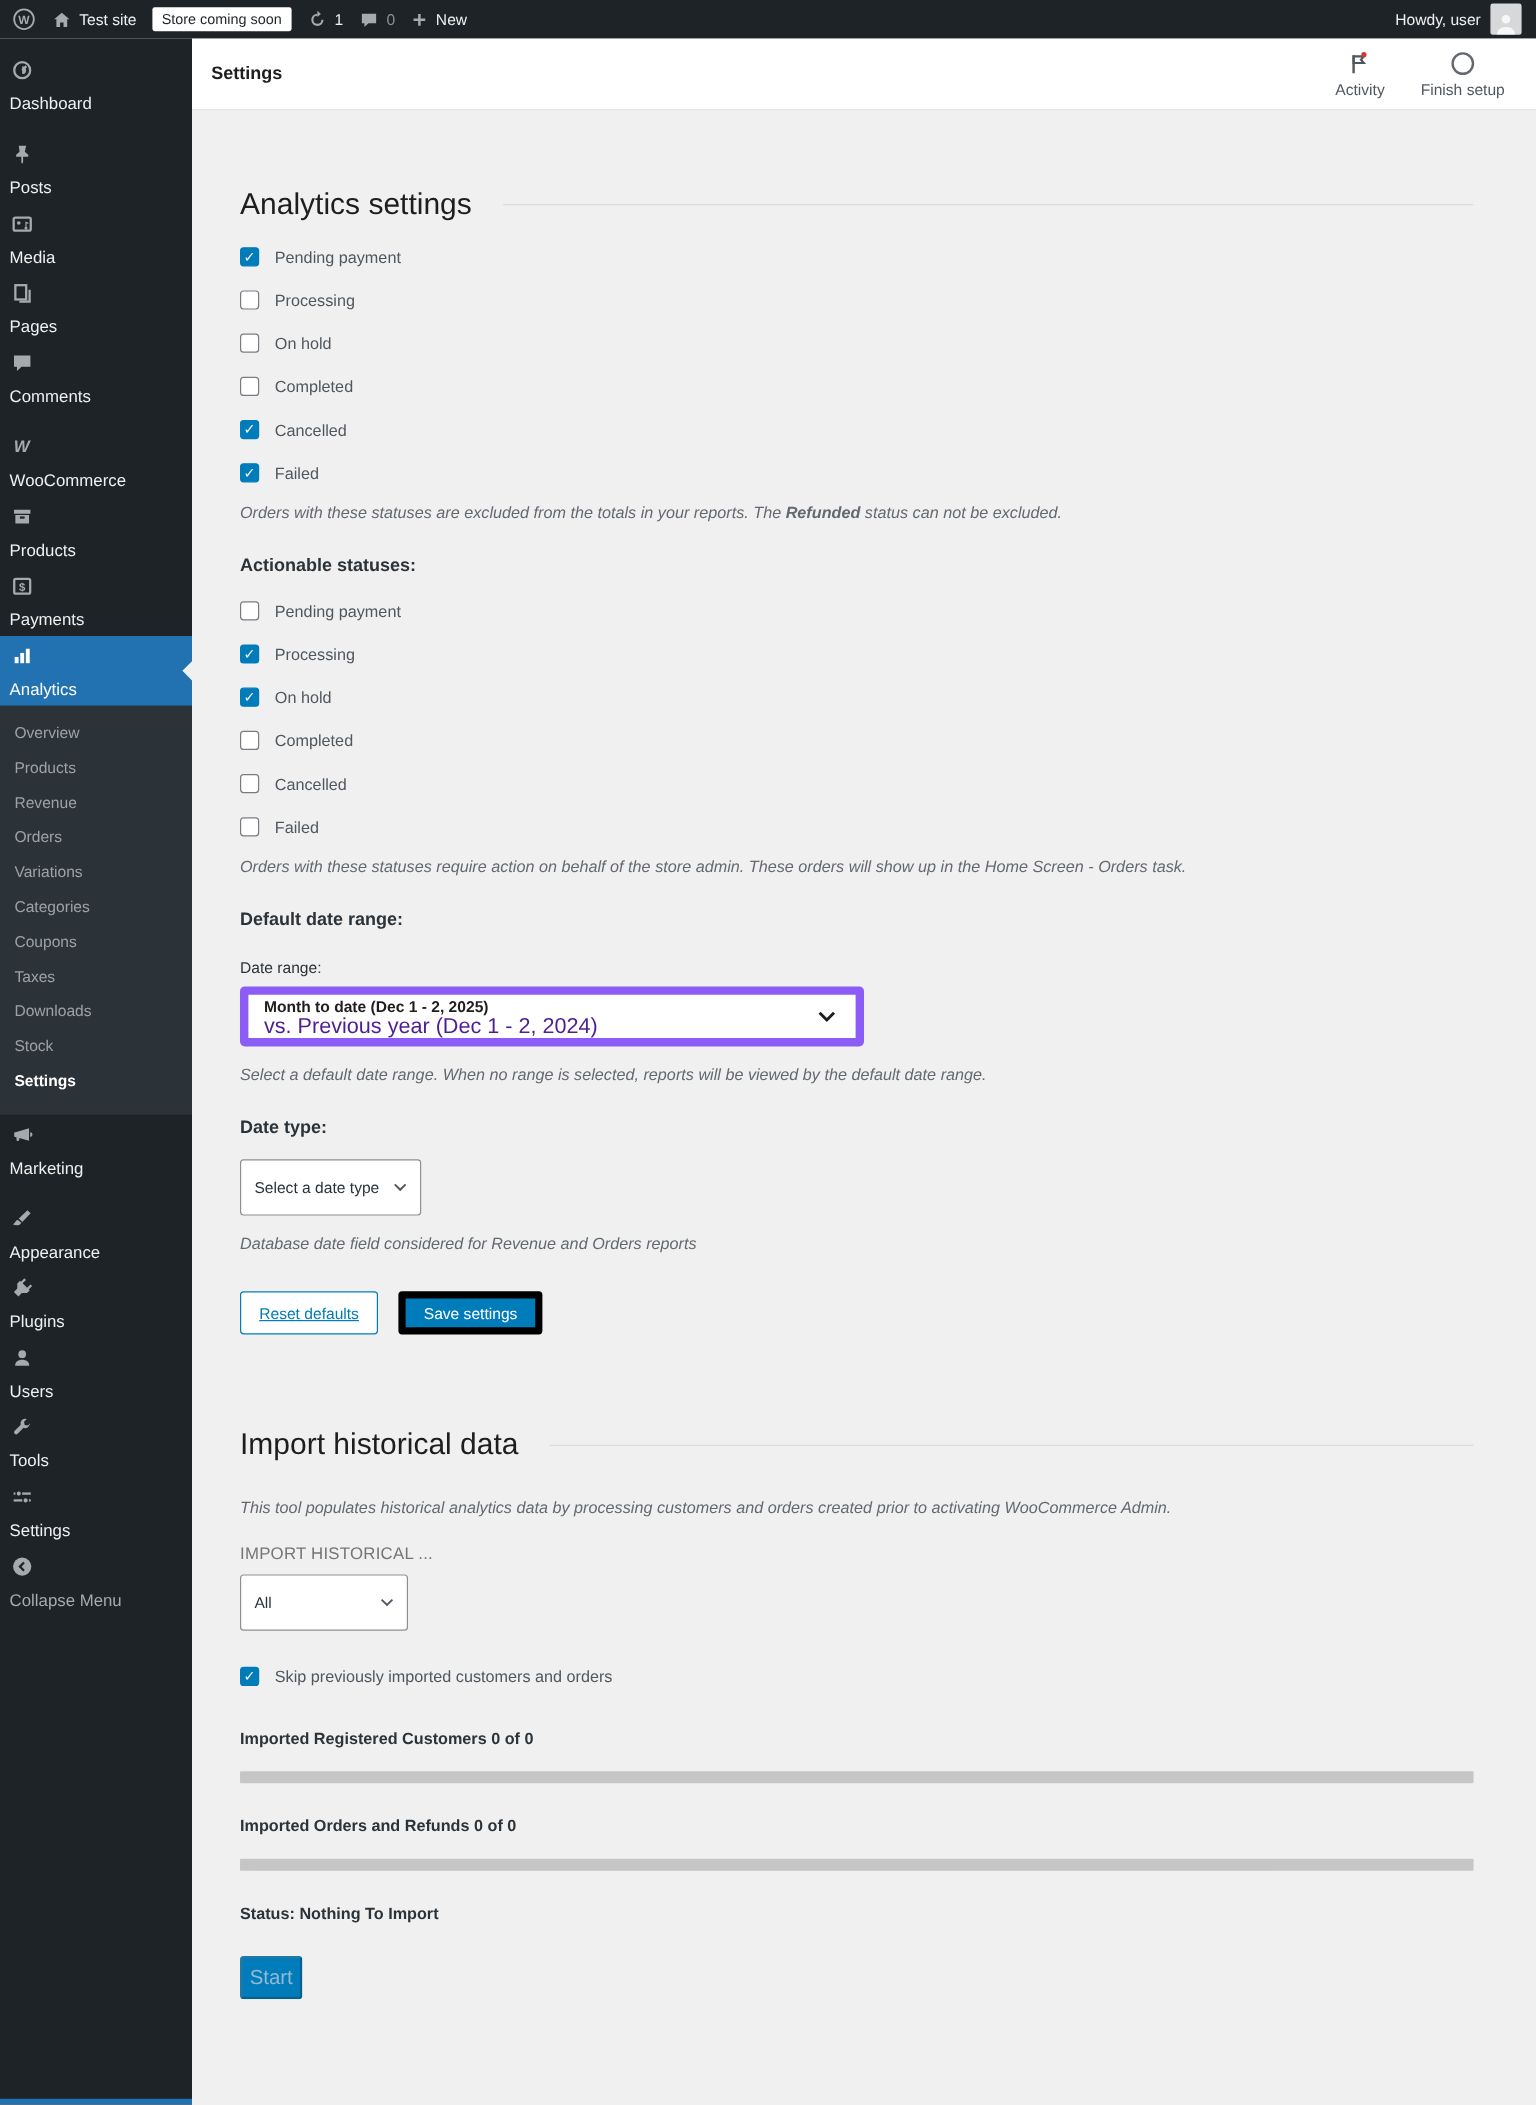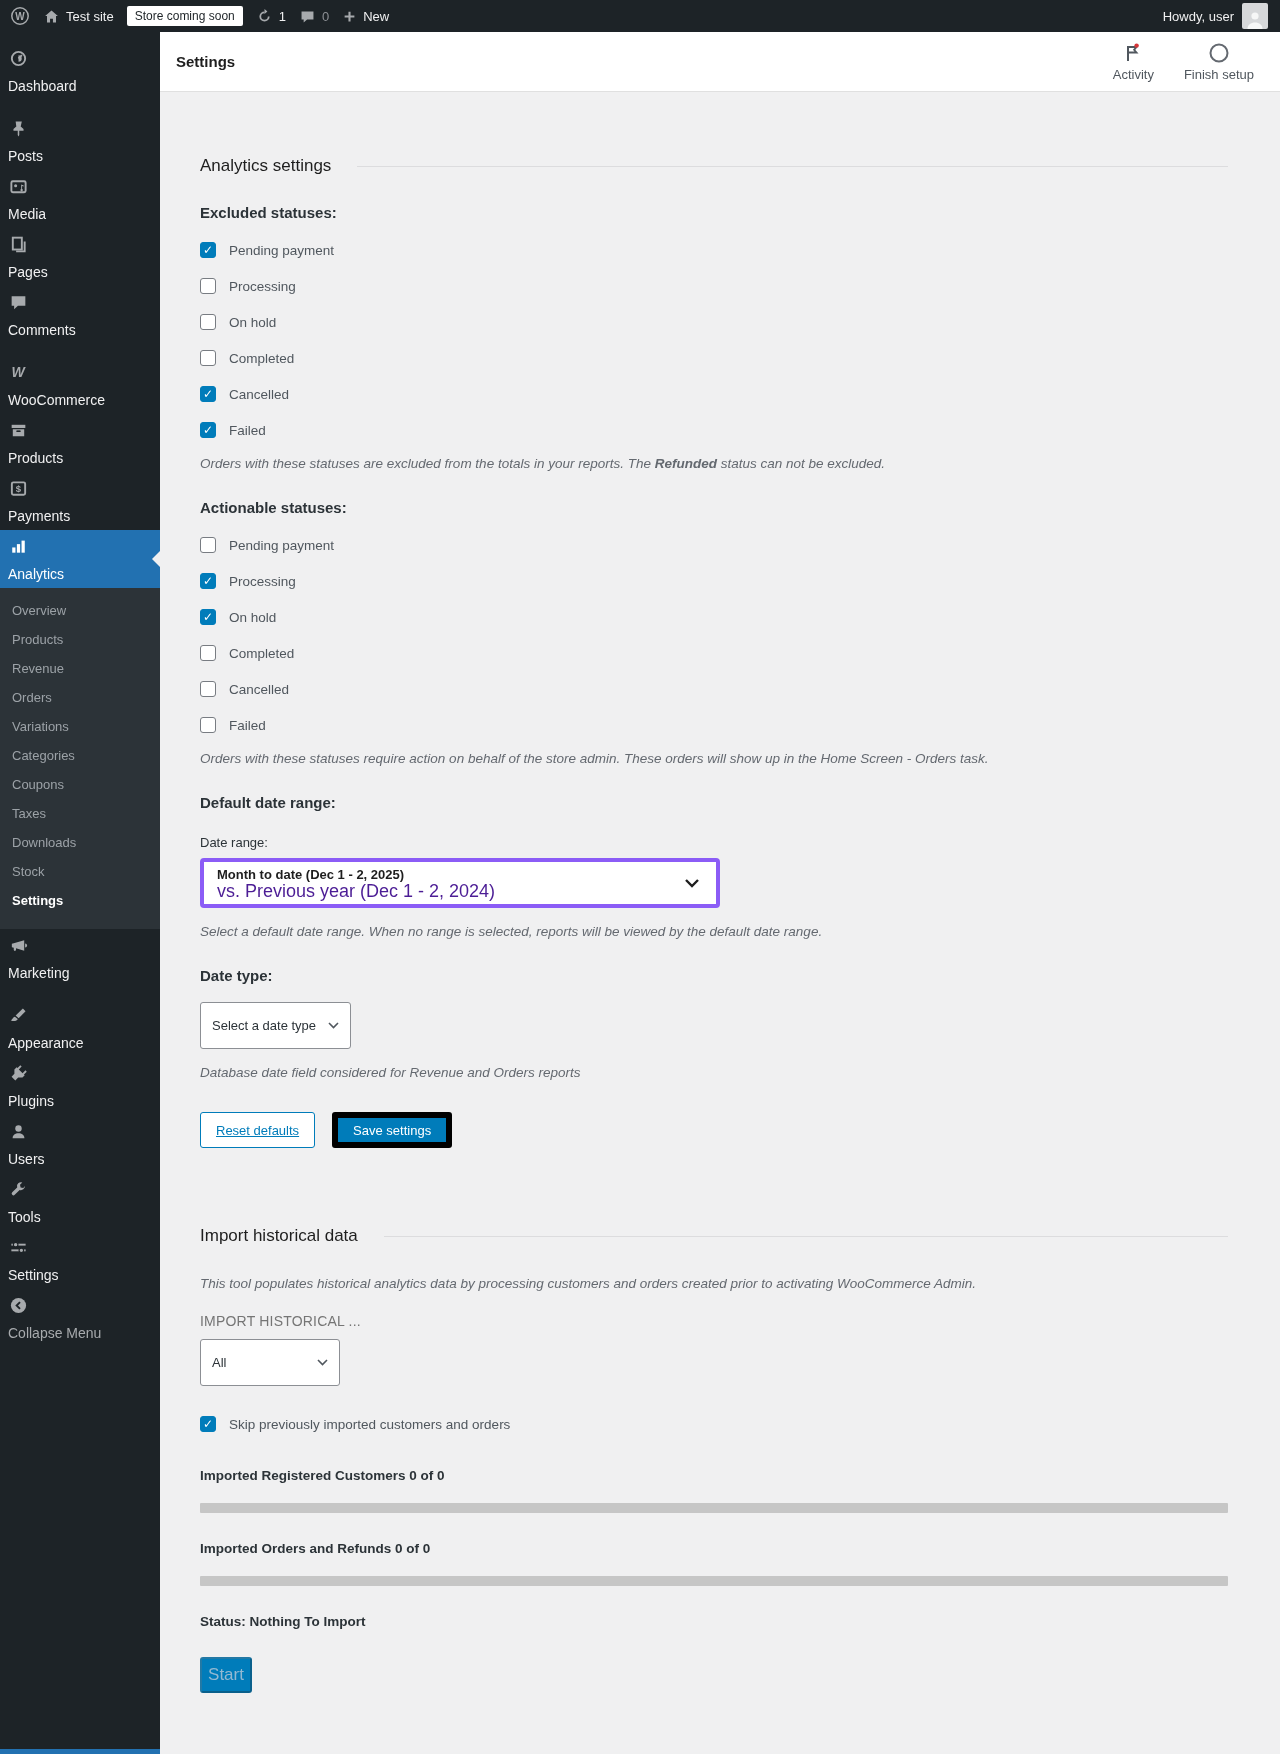--- a/index.html
+++ b/index.html
@@ -55,38 +55,38 @@
     display:flex; align-items:center; justify-content:space-between;
     padding:0 26px 0 16px;
   }
   .page-title { font-size:15px; font-weight:700; color:#1e1e1e; }
   .header-actions { display:flex; gap:30px; }
   .h-action { display:flex; flex-direction:column; align-items:center; gap:3px; color:#50575e; font-size:13px; cursor:pointer; }
 
   .content { padding:64px 52px 60px 40px; }
 
   .section-title { display:flex; align-items:center; gap:26px; }
-  .section-title h2 { font-size:17px; font-weight:400; color:#1e1e1e; white-space:nowrap; }
+  .section-title h2 { font-size:25px; font-weight:400; color:#1e1e1e; white-space:nowrap; }
   .section-title .rule { flex:1; height:1px; background:#dcdcde; }
 
   .group-heading { font-size:15px; font-weight:700; color:#2c3338; margin-top:28px; }
 
   .cbrow { display:flex; align-items:center; gap:13px; margin-top:16px; height:20px; cursor:pointer; width:max-content; }
   .cbrow.first { margin-top:19px; }
   .cb { width:16px; height:16px; background:#fff; border:1px solid #787c82; border-radius:3px; position:relative; flex:none; }
   .cb.on { background:#007cba; border-color:#007cba; }
   .cb.on::after { content:"\2713"; position:absolute; inset:0; color:#fff; font-size:12px; font-weight:700; line-height:15px; text-align:center; }
   .cblabel { color:#50575e; font-size:13.5px; }
 
   .note { font-style:italic; color:#646970; font-size:13.5px; margin-top:16px; }
 
   .dr-label { margin-top:24px; color:#2c3338; }
   .dr-select {
     margin-top:8px; width:520px; height:50px; background:#fff;
-    border:4px solid #8b5cf6; border-radius:4px; display:flex; align-items:center;
+    border:7px solid #8b5cf6; border-radius:4px; display:flex; align-items:center;
     justify-content:space-between; padding:0 16px 0 13px; cursor:pointer;
   }
   .dr-line1 { font-weight:700; color:#1e1e1e; font-size:13px; line-height:16px; }
   .dr-line2 { color:#4c1d95; font-size:18px; line-height:16px; }
 
   .mini-select {
     margin-top:18px; display:inline-flex; align-items:center; justify-content:space-between;
     height:47px; background:#fff; border:1px solid #8c8f94; border-radius:3px;
     padding:0 11px; color:#2c3338; cursor:pointer; gap:12px;
   }
@@ -344,21 +344,20 @@
   </div>
 
   <div class="content">
 
     
     <div class="section-title">
       <h2>Analytics settings</h2>
       <div class="rule"></div>
     </div>
 
-    <h3 class="group-heading">Excluded statuses:</h3>
 
     <label class="cbrow first">
       <span class="cb on"></span>
       <span class="cblabel">Pending payment</span>
     </label>
     <label class="cbrow">
       <span class="cb"></span>
       <span class="cblabel">Processing</span>
     </label>
     <label class="cbrow">

